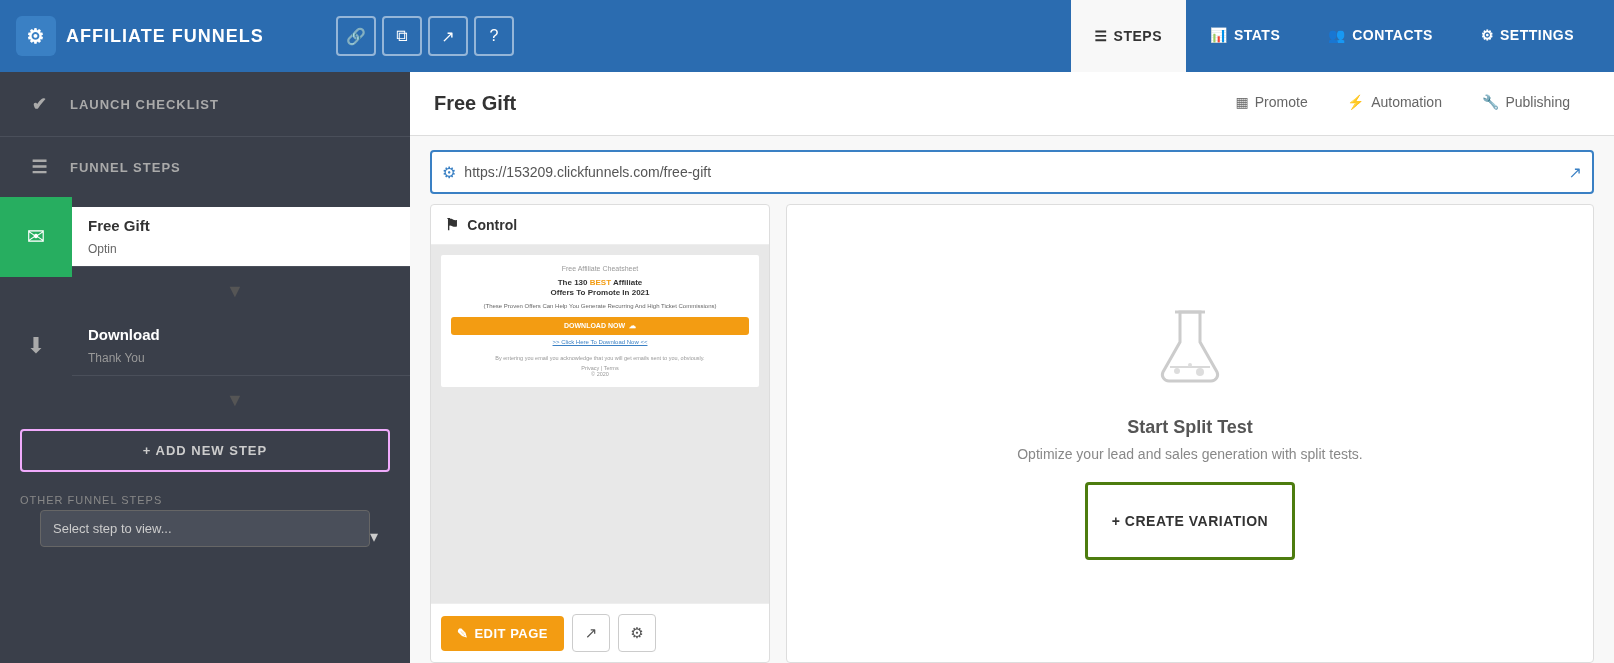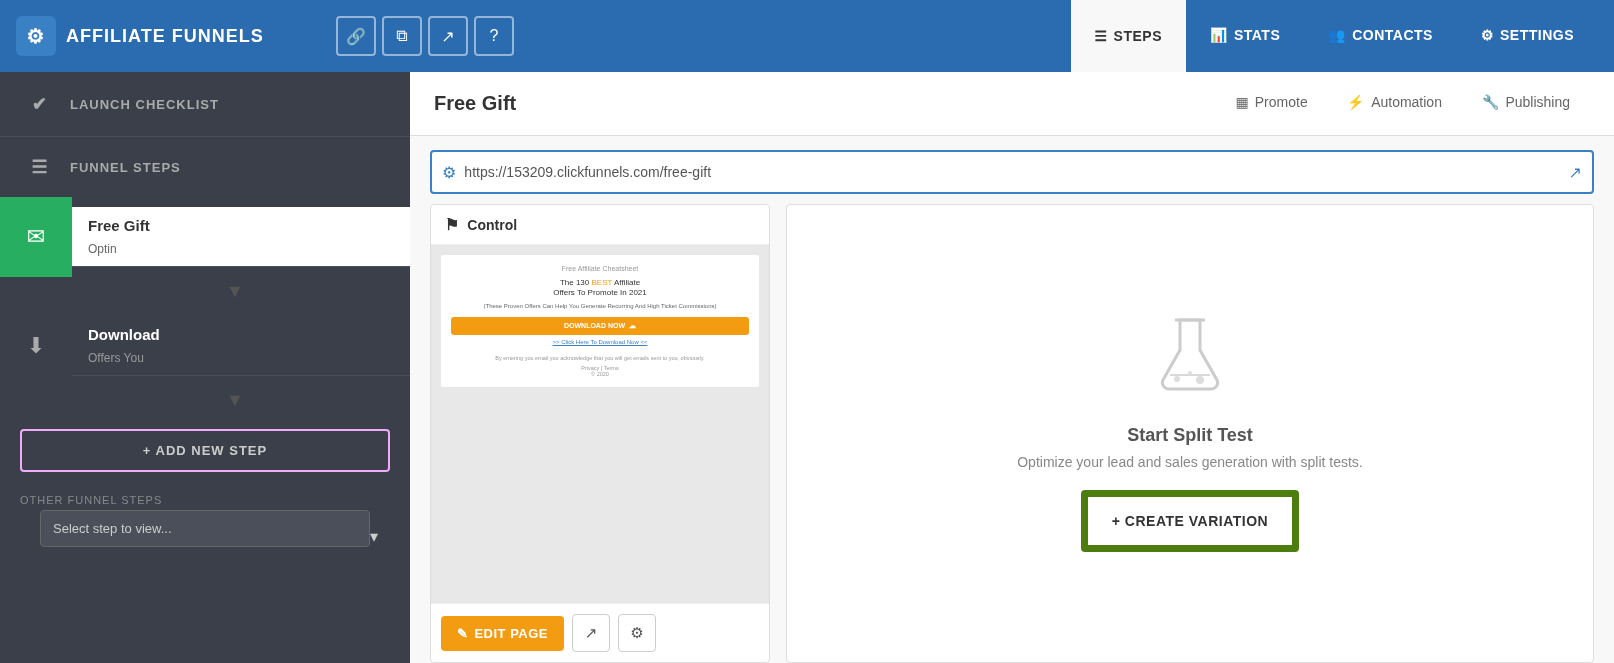--- a/index.html
+++ b/index.html
@@ -319,21 +319,21 @@
       color: #333;
     }
     .preview-label {
       color: #999;
       font-size: 7px;
       text-align: center;
       margin-bottom: 6px;
     }
     .preview-title-main {
       font-size: 8px;
-      font-weight: normal;
+      font-weight: bold;
       text-align: center;
       line-height: 1.3;
       margin-bottom: 4px;
     }
     .preview-subtitle {
       font-size: 6px;
       text-align: center;
       color: #666;
       margin-bottom: 8px;
     }
@@ -426,23 +426,23 @@
       margin-bottom: 8px;
     }
     .split-subtitle {
       font-size: 14px;
       color: #888;
       text-align: center;
       margin-bottom: 20px;
     }
     .create-variation-btn {
       background: white;
-      border: 7px solid #4d7c0f;
-      border-radius: 4px;
-      padding: 16px 24px;
+      border: 3px solid #4d7c0f;
+      border-radius: 4px;
+      padding: 28px 24px;
       font-size: 14px;
       font-weight: bold;
       cursor: pointer;
       letter-spacing: 0.5px;
       color: #333;
     }
   </style>
 </head>
 <body>
 
@@ -498,21 +498,21 @@
         <div class="funnel-step-subtitle">Optin</div>
       </div>
     </div>
 
     <div class="step-arrow">▼</div>
 
     <div class="funnel-step-item funnel-step-download">
       <div class="funnel-step-icon">⬇</div>
       <div class="funnel-step-content">
         <div class="funnel-step-title">Download</div>
-        <div class="funnel-step-subtitle">Offers You</div>
+        <div class="funnel-step-subtitle">Thank You</div>
       </div>
     </div>
 
     <div class="step-arrow">▼</div>
 
     <button class="add-step-btn">+ ADD NEW STEP</button>
 
     <div class="other-funnel-label">OTHER FUNNEL STEPS</div>
     <div class="select-wrapper">
       <select class="funnel-select">

